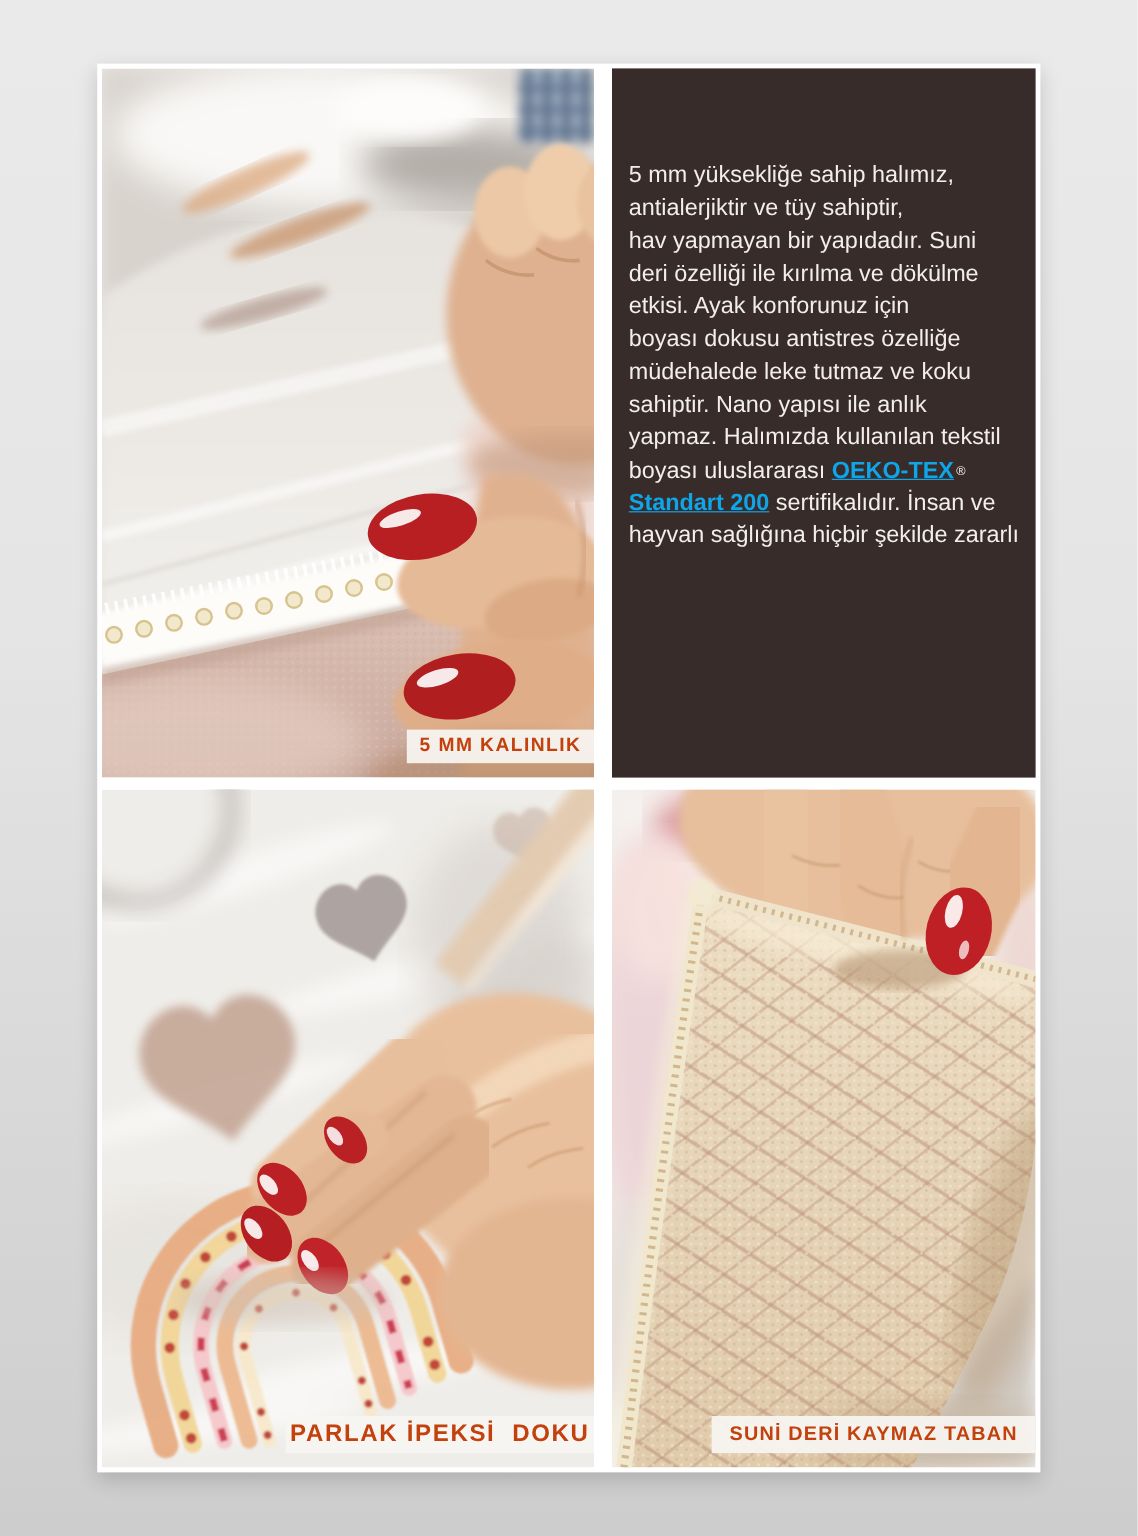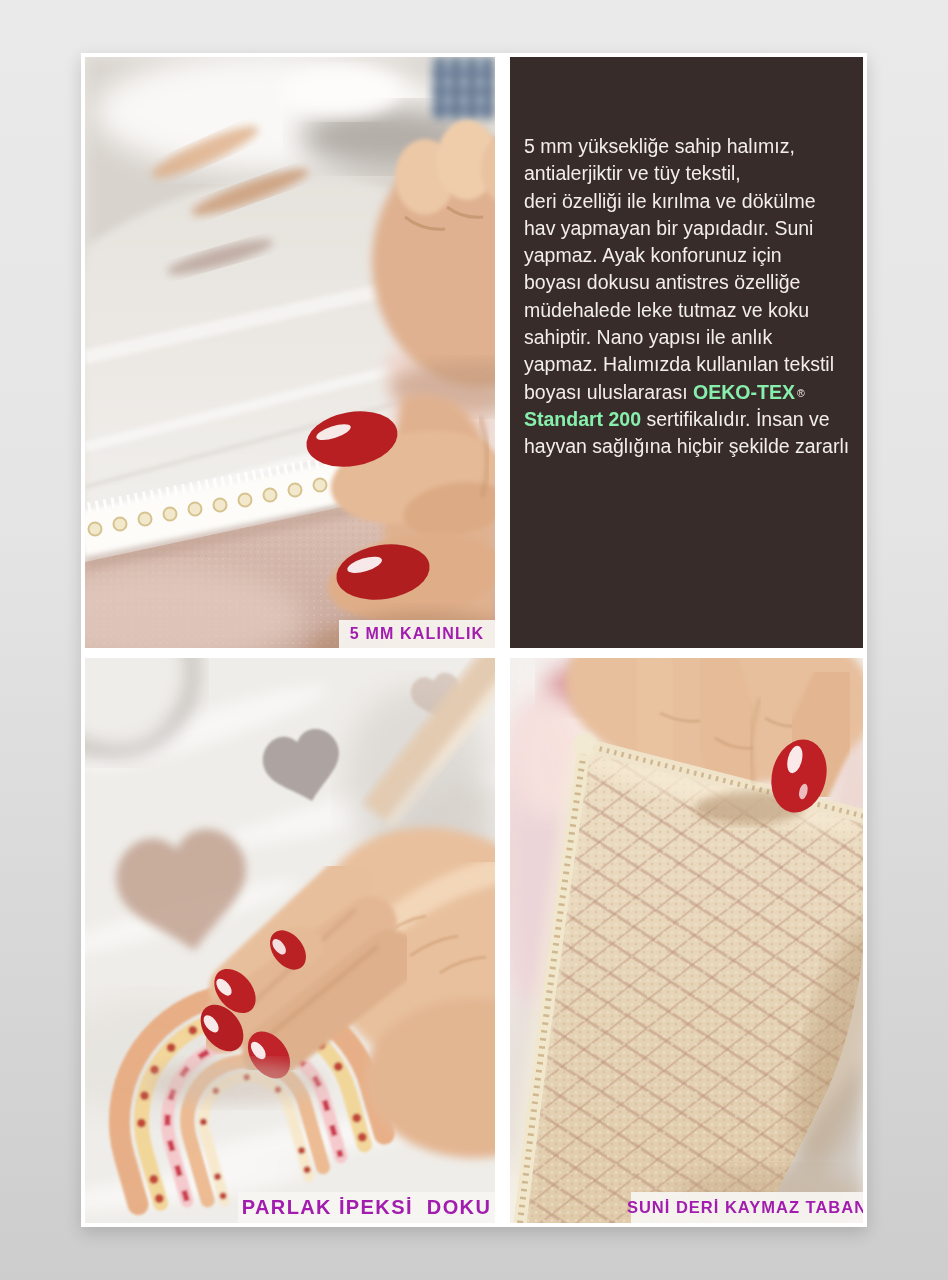--- a/index.html
+++ b/index.html
@@ -16,30 +16,30 @@
     grid-template-columns:410px 15px 353px;
     grid-template-rows:591px 10px 565px;
   }
   .cell{position:relative;overflow:hidden;}
   .ph1{grid-column:1;grid-row:1;}
   .info{grid-column:3;grid-row:1;background:#382c2a;}
   .ph2{grid-column:1;grid-row:3;}
   .ph3{grid-column:3;grid-row:3;}
   .cell svg{display:block;width:100%;height:100%;}
   .cap{
-    position:absolute;right:0;bottom:0;
+    position:absolute;right:0;bottom:12px;
     display:flex;align-items:center;justify-content:center;
-    background:rgba(247,245,242,0.93);color:#a21caf;font-weight:700;white-space:pre;margin-top:40px;
+    background:rgba(247,245,242,0.93);color:#c2410c;font-weight:700;white-space:pre;margin-top:40px;
   }
   .cap1{width:156px;height:28px;font-size:16px;letter-spacing:1.2px;}
   .cap2{width:257px;height:31px;font-size:20px;letter-spacing:1.4px;}
-  .cap3{width:232px;height:31px;font-size:16.5px;letter-spacing:1px;}
+  .cap3{width:270px;height:31px;font-size:16.5px;letter-spacing:1px;}
   .info-text{position:absolute;left:14px;top:76px;right:2px;}
   .tline{height:27.3px;line-height:27.3px;font-size:19.5px;color:#f2eeea;white-space:pre;letter-spacing:0;}
-  .tline .b{font-weight:700;color:#86efac;}
+  .tline .b{font-weight:700;color:#0ea5e9;text-decoration:underline;}
   .tline .reg{font-size:10.5px;vertical-align:2px;margin-left:2px;}
 </style>
 </head>
 <body>
 
 <div class="collage">
 
   <div class="cell ph1">
     <svg viewBox="0 0 410 591" preserveAspectRatio="none">
       <defs>
@@ -153,24 +153,24 @@
         <path d="M395,360 q14,40 2,80" stroke="#c08d66" stroke-width="4" opacity="0.5" fill="none" filter="url(#b2)"></path>
         <ellipse cx="340" cy="600" rx="120" ry="45" fill="#b08363" opacity="0.55" filter="url(#b8)"></ellipse>
       </g>
     </svg>
     <div class="cap cap1">5 MM KALINLIK</div>
   </div>
 
   <div class="cell info">
     <div class="info-text">
         <div class="tline"><span>5 mm yüksekliğe sahip halımız,</span></div>
-        <div class="tline"><span>antialerjiktir ve tüy tekstil,</span></div>
+        <div class="tline"><span>antialerjiktir ve tüy sahiptir,</span></div>
+        <div class="tline"><span>hav yapmayan bir yapıdadır. Suni</span></div>
         <div class="tline"><span>deri özelliği ile kırılma ve dökülme</span></div>
-        <div class="tline"><span>hav yapmayan bir yapıdadır. Suni</span></div>
-        <div class="tline"><span>yapmaz. Ayak konforunuz için</span></div>
+        <div class="tline"><span>etkisi. Ayak konforunuz için</span></div>
         <div class="tline"><span>boyası dokusu antistres özelliğe</span></div>
         <div class="tline"><span>müdehalede leke tutmaz ve koku</span></div>
         <div class="tline"><span>sahiptir. Nano yapısı ile anlık</span></div>
         <div class="tline"><span>yapmaz. Halımızda kullanılan tekstil</span></div>
         <div class="tline"><span>boyası uluslararası </span><span class="b">OEKO-TEX</span><span class="reg">®</span></div>
         <div class="tline"><span class="b">Standart 200</span><span> sertifikalıdır. İnsan ve</span></div>
         <div class="tline"><span>hayvan sağlığına hiçbir şekilde zararlı</span></div>
       </div>
   </div>
 

